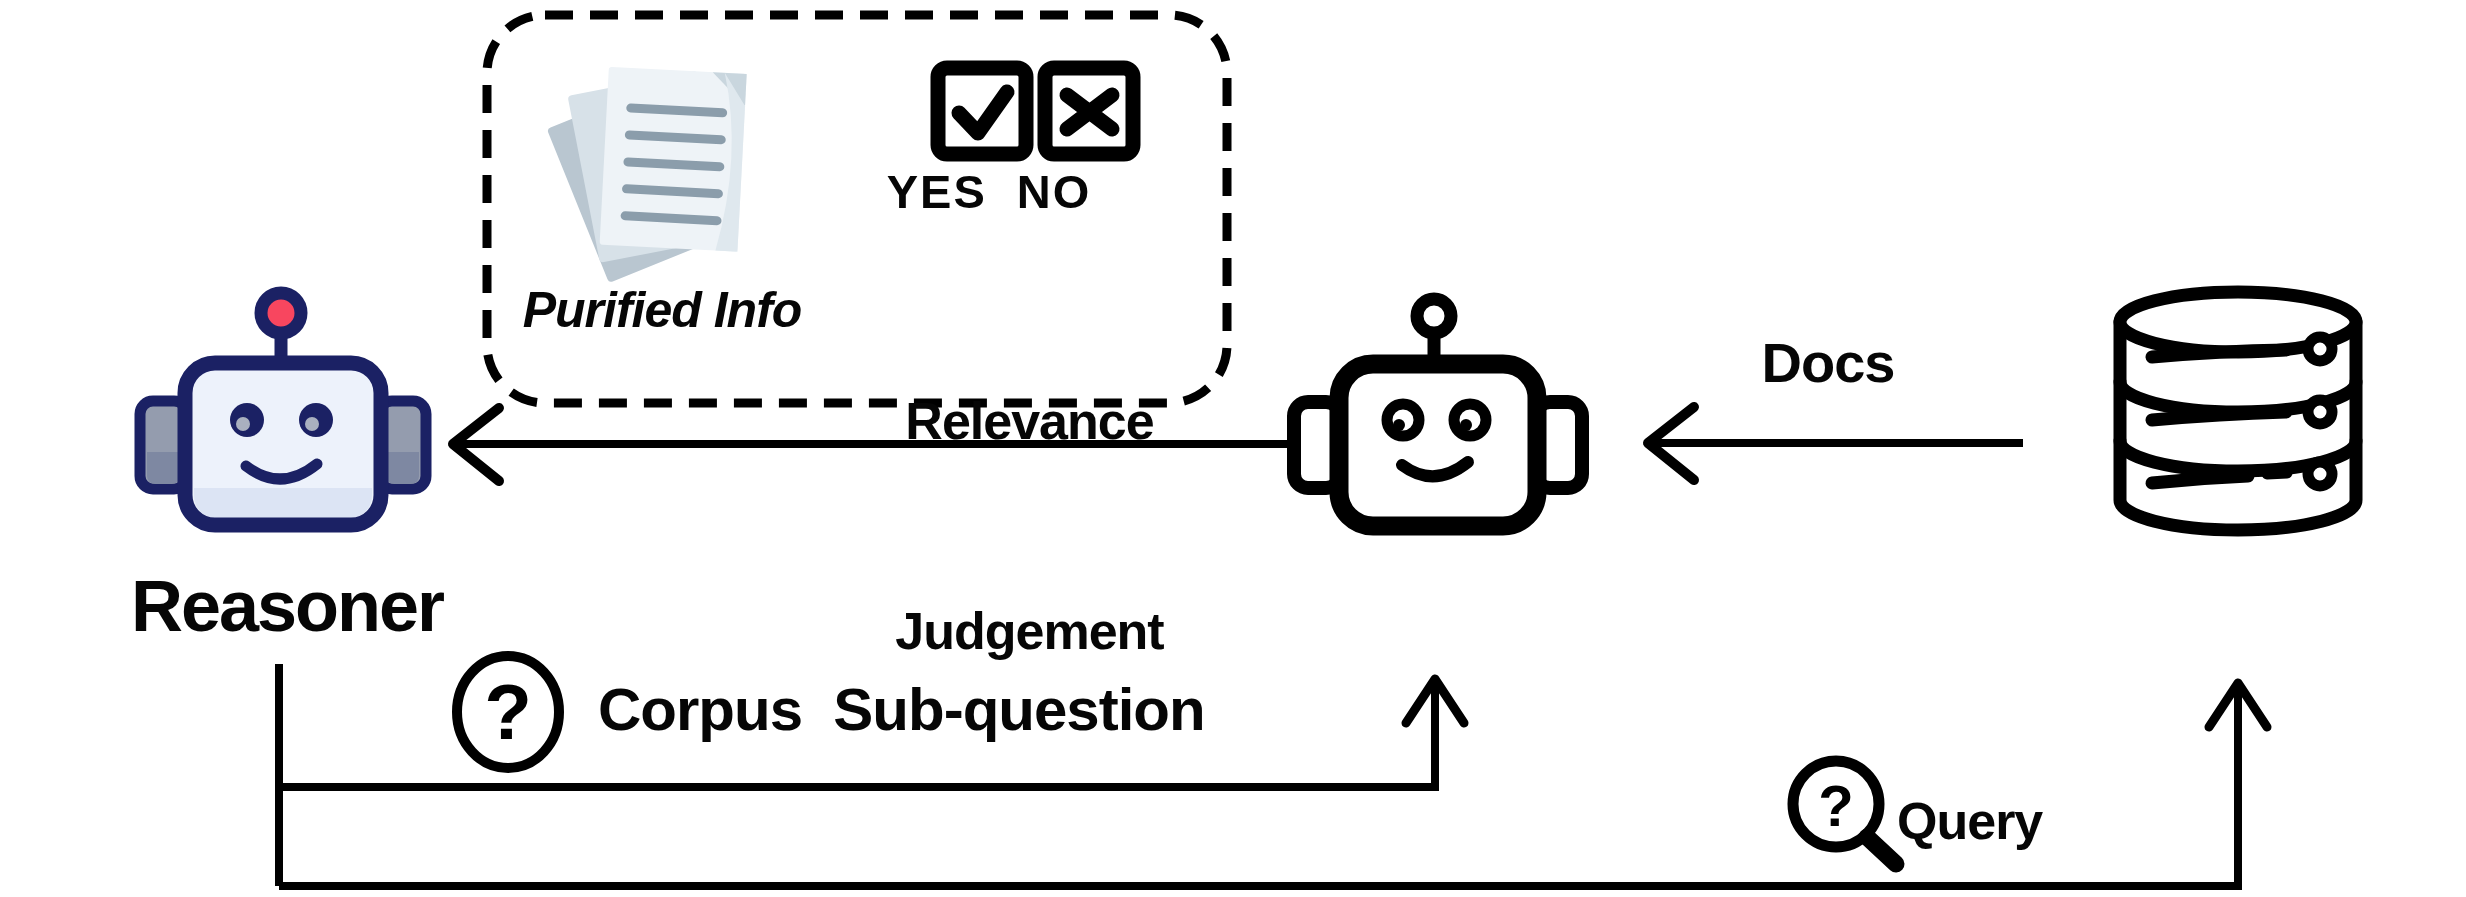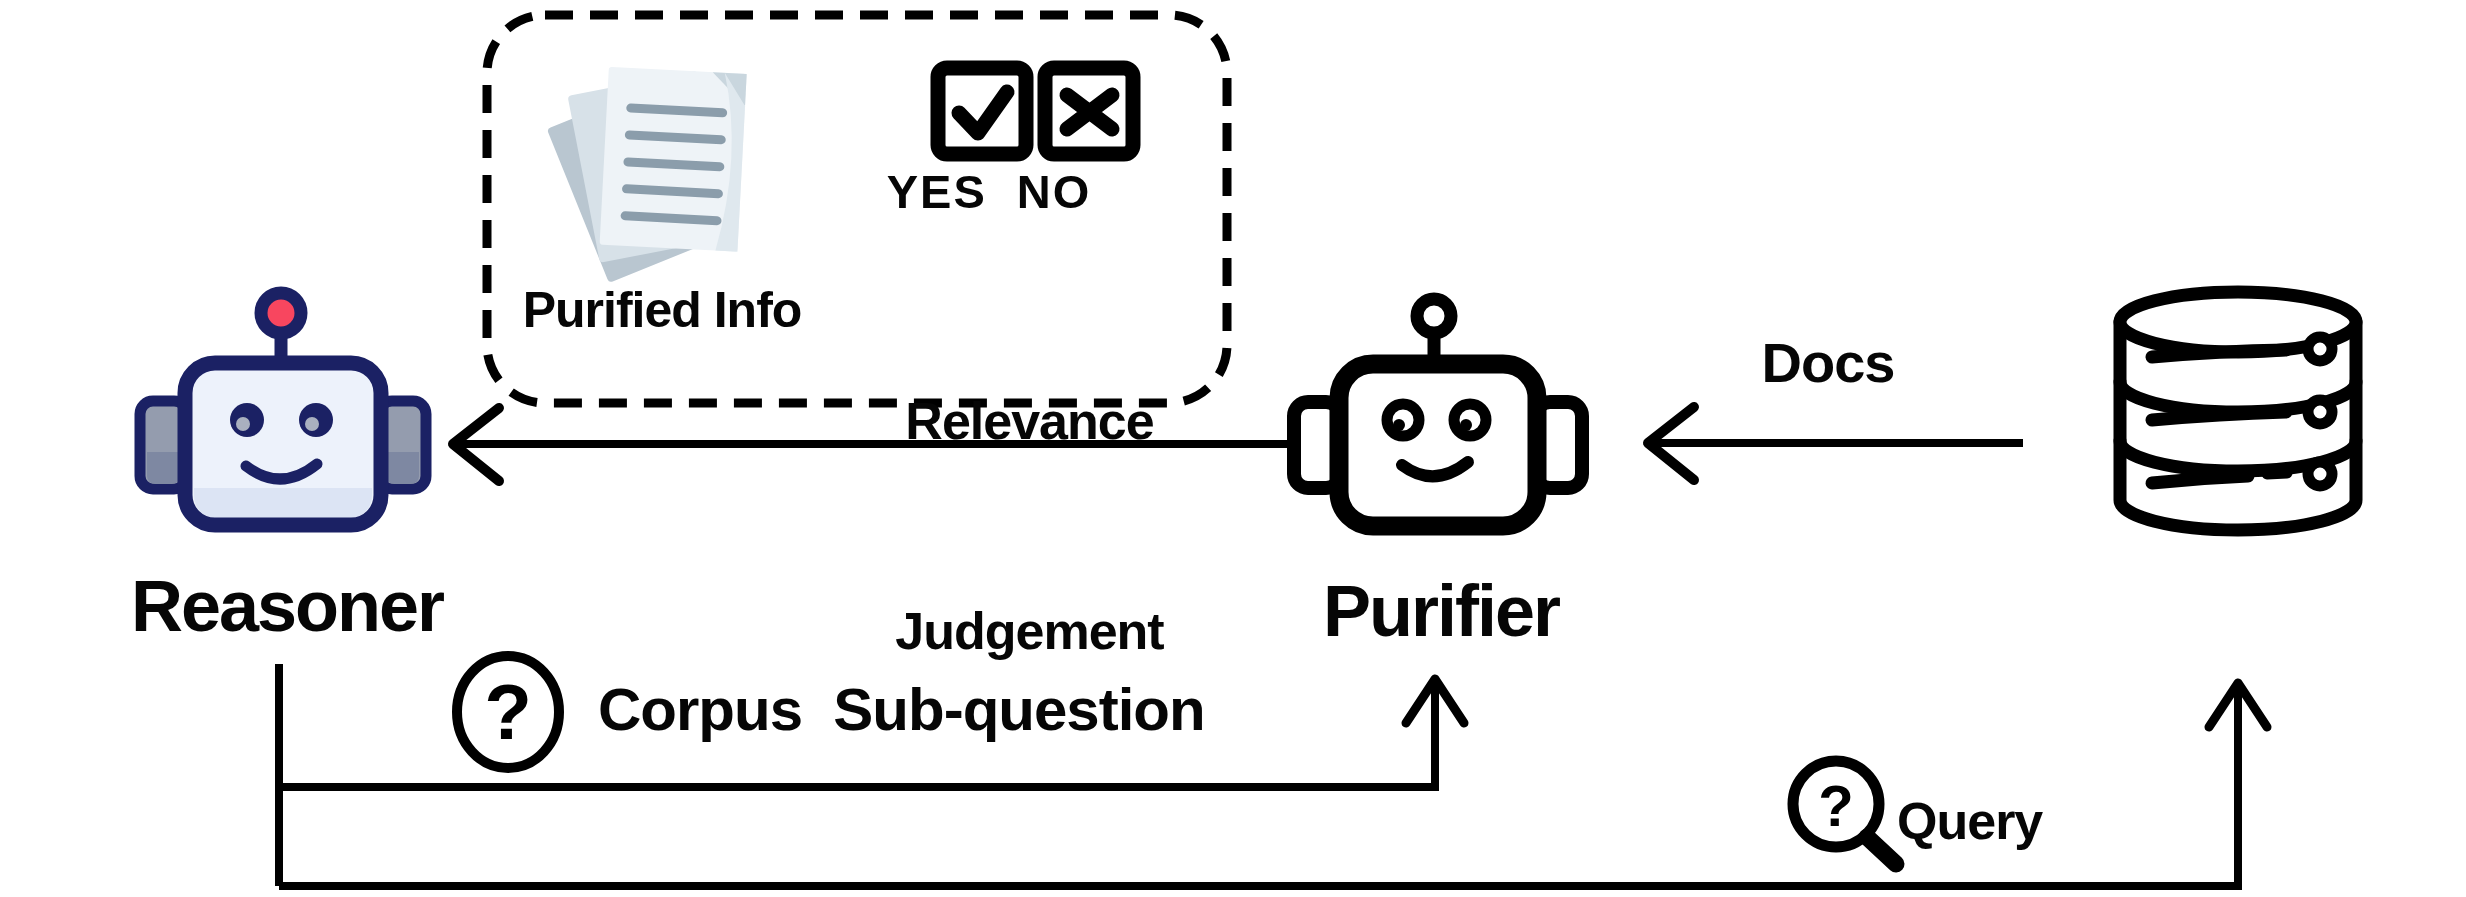--- a/index.html
+++ b/index.html
@@ -18,21 +18,21 @@
     white-space:pre;
     transform:translateX(-50%);
     line-height:1.05;
   }
   #reasoner-label { left:287px;  top:569px; font-size:72px; letter-spacing:-2px;text-align:center; }
   #purifier-label { left:1441px; top:574px; font-size:72px; letter-spacing:-2px; }
   #corpus-label   { left:2238px; top:594px; font-size:72px; letter-spacing:-2px; }
   #docs-label     { left:1828px; top:334px; font-size:56px; letter-spacing:-1px; }
   #query-label    { left:1897px; top:794px; font-size:52px; letter-spacing:-1px; transform:none; }
   #subq-label     { left:598px;  top:678px; font-size:60px; letter-spacing:-1px; transform:none; }
-  #purified-info-label { left:662px; top:284px; font-size:50px; letter-spacing:-1px; }
+  #purified-info-label { left:662px; top:284px; font-size:50px; letter-spacing:-1px;font-style:italic; }
   #relevance-label { left:1022px; top:246px; font-size:52px; letter-spacing:-1px; text-align:center; line-height:70px; }
   #relevance-label span { display:block;margin-left:15px; }
   #yes-no-row {
     position:absolute; left:981px; top:164px; transform:translateX(-50%);
     display:flex; gap:30px;
     font-weight:800; font-size:47px; letter-spacing:2px; color:#060606;margin-left:8px;
   }
 </style>
 </head>
 <body>
@@ -148,21 +148,20 @@
 
     <g>
       <circle cx="1836" cy="804" r="43" fill="none" stroke="#000" stroke-width="11"></circle>
       <line x1="1867" y1="837" x2="1896" y2="864" stroke="#000" stroke-width="17" stroke-linecap="round"></line>
       <text x="1836" y="826" text-anchor="middle" font-family="Liberation Sans, DejaVu Sans, sans-serif" font-size="58" font-weight="800" fill="#000">?</text>
     </g>
   </svg>
 
   <div class="lbl" id="reasoner-label">Reasoner</div>
 
-  <div class="lbl" id="purifier-label">Purifier</div>
 
 
   <div class="lbl" id="docs-label">Docs</div>
 
   <div class="lbl" id="query-label">Query</div>
 
   <div class="lbl" id="subq-label">Corpus  Sub-question</div>
 
   <div class="lbl" id="purified-info-label">Purified Info</div>
 

